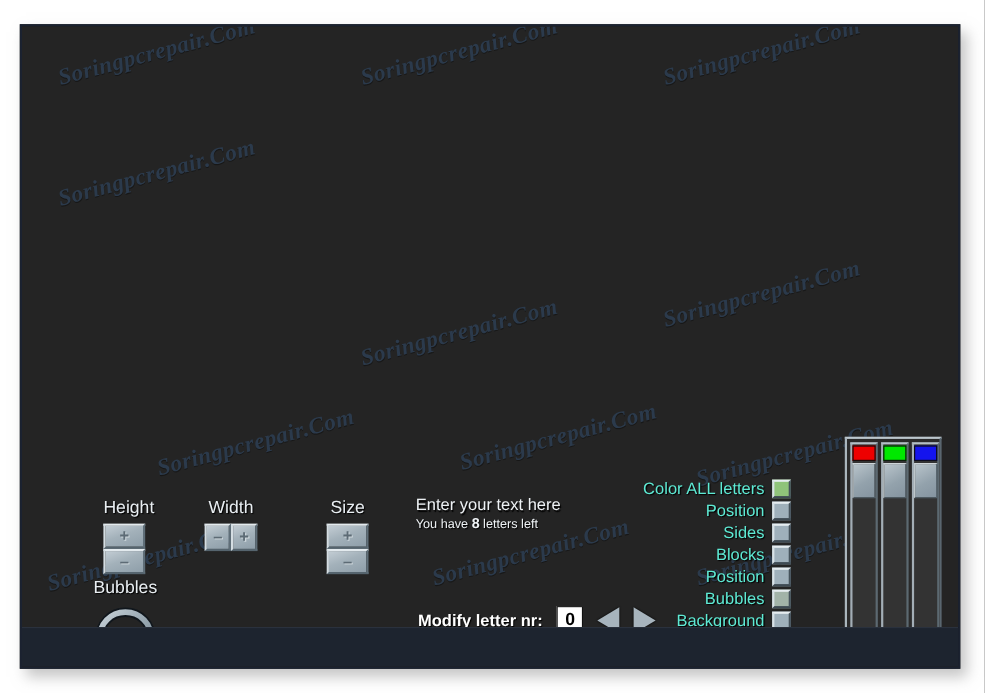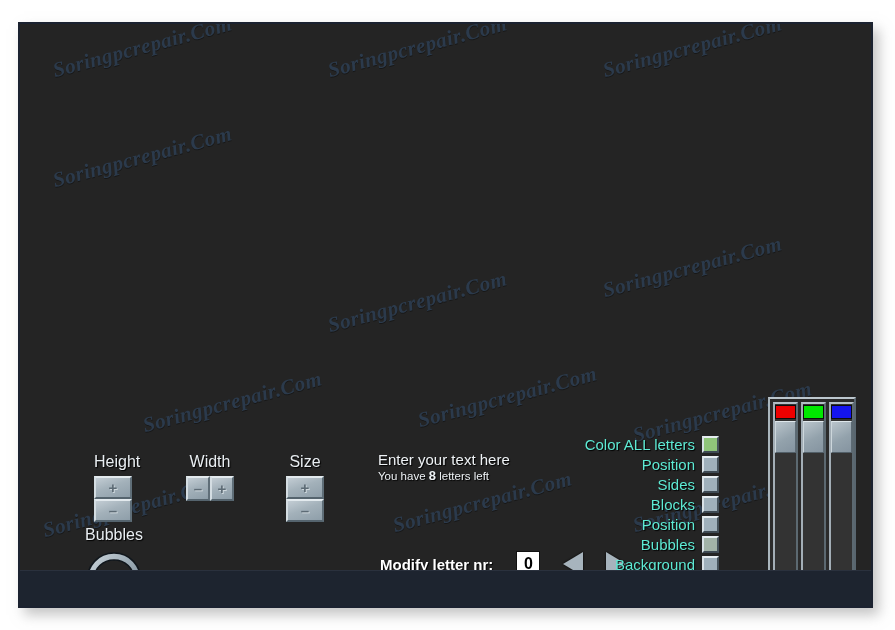--- a/index.html
+++ b/index.html
@@ -233,21 +233,21 @@
     </div>
 
     <div style="position:absolute;left:166px;top:429px;">
       <div class="ctl-label">Width</div>
       <div class="stack-h pm-h" style="margin-top:5px;">
         <div class="mbtn">–</div>
         <div class="mbtn">+</div>
       </div>
     </div>
 
-    <div style="position:absolute;left:266px;top:429px;">
+    <div style="position:absolute;left:277px;top:429px;">
       <div class="ctl-label">Size</div>
       <div class="stack-v pm-v" style="margin-top:5px;">
         <div class="mbtn">+</div>
         <div class="mbtn">–</div>
       </div>
     </div>
 
     <div style="position:absolute;left:63px;top:502px;">
       <div class="ctl-label">Bubbles</div>
       <div class="dial" style="margin:5px auto 0;">
@@ -280,21 +280,21 @@
 
     <div style="position:absolute;left:358px;top:427px;">
       <div id="text-entry-label">Enter your text here</div>
       <div id="letters-left-line" style="margin-top:0;">
         <span>You have</span>
         <span id="letters-left-count">8</span>
         <span>letters left</span>
       </div>
     </div>
 
-    <div style="position:absolute;left:360px;top:527px;display:flex;align-items:center;gap:23px;">
+    <div style="position:absolute;left:360px;top:527px;display:flex;align-items:center;gap:13px;">
       <div id="modify-label">Modify letter nr:</div>
       <div id="letter-nr-box">0</div>
       <span class="nav-tri nav-prev"></span>
       <span class="nav-tri nav-next"></span>
     </div>
 
     <div id="color-targets">
       <div class="target-row">
         <span class="target-label">Color ALL letters</span>
         <span class="target-swatch" style="background:#8fc47a;"></span>

